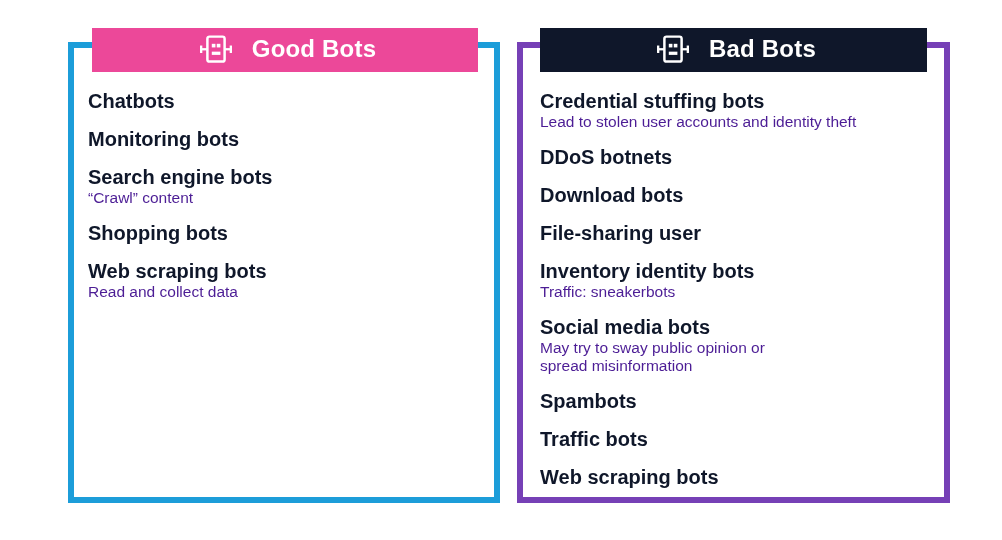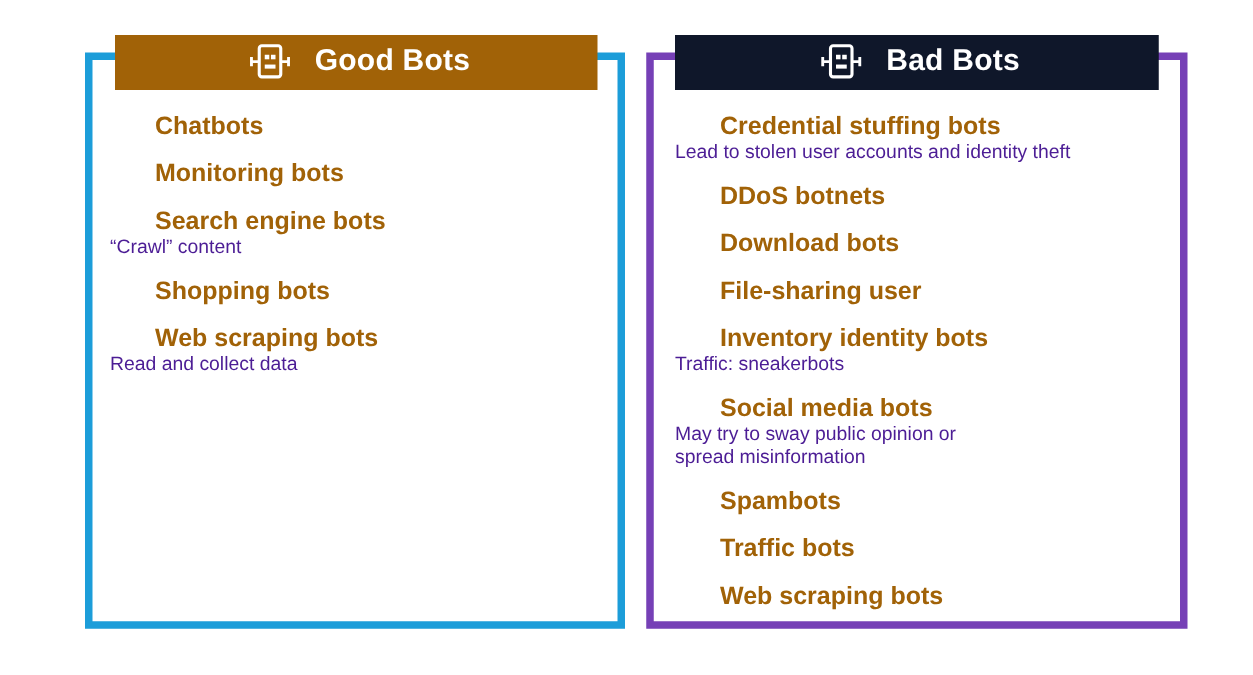--- a/index.html
+++ b/index.html
@@ -56,40 +56,39 @@
     margin: 0; padding: 0;
     list-style: none;
   }
   .bot-list.good { left: 88px;  width: 400px; }
   .bot-list.bad  { left: 540px; width: 400px; }
 
   .item { margin: 0 0 15px 0; }
   .item-label {
     font-size: 20px;
     font-weight: bold;
-    color: #a16207;
+    color: #0f172a;
     line-height: 23px;
-    margin-left: 36px;
   }
   .item-desc {
     font-size: 15.5px;
     font-weight: normal;
     color: #4c1d95;
     line-height: 18px;
     white-space: pre-line;
   }
 </style>
 </head>
 <body>
 
 <div class="canvas">
 
   <div class="panel-box good" style="border-color: rgb(28, 157, 217);"></div>
 
-  <div class="banner good" style="background-color: #a16207;">
+  <div class="banner good" style="background-color: #ec4899;">
     <svg class="robot-icon" viewBox="0 0 46 34" fill="none" xmlns="http://www.w3.org/2000/svg">
       <rect x="14" y="2.5" width="18" height="26" rx="2.2" stroke="#ffffff" stroke-width="2.6"></rect>
       <rect x="18.6" y="10" width="3.8" height="3.8" fill="#ffffff"></rect>
       <rect x="23.8" y="10" width="3.8" height="3.8" fill="#ffffff"></rect>
       <rect x="18.6" y="18.2" width="9" height="3.4" fill="#ffffff"></rect>
       <line x1="7.5" y1="15.7" x2="14" y2="15.7" stroke="#ffffff" stroke-width="2.4"></line>
       <line x1="7.5" y1="11.8" x2="7.5" y2="19.6" stroke="#ffffff" stroke-width="2.4"></line>
       <line x1="32" y1="15.7" x2="38.5" y2="15.7" stroke="#ffffff" stroke-width="2.4"></line>
       <line x1="38.5" y1="11.8" x2="38.5" y2="19.6" stroke="#ffffff" stroke-width="2.4"></line>
     </svg>

